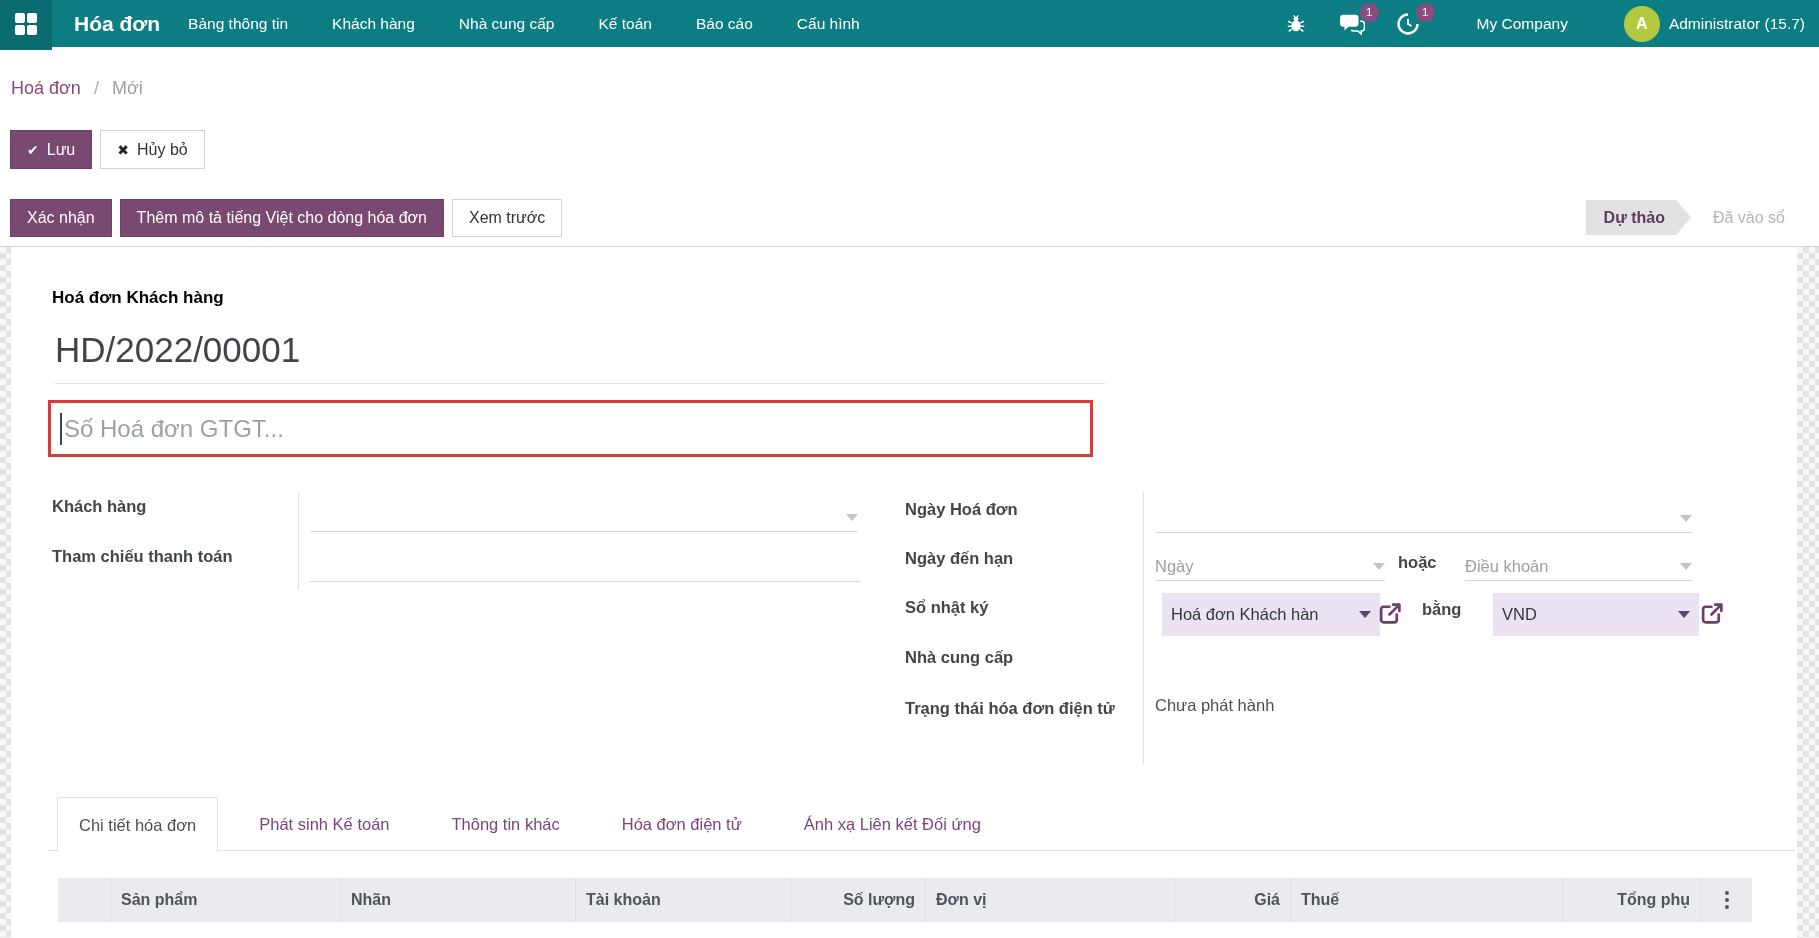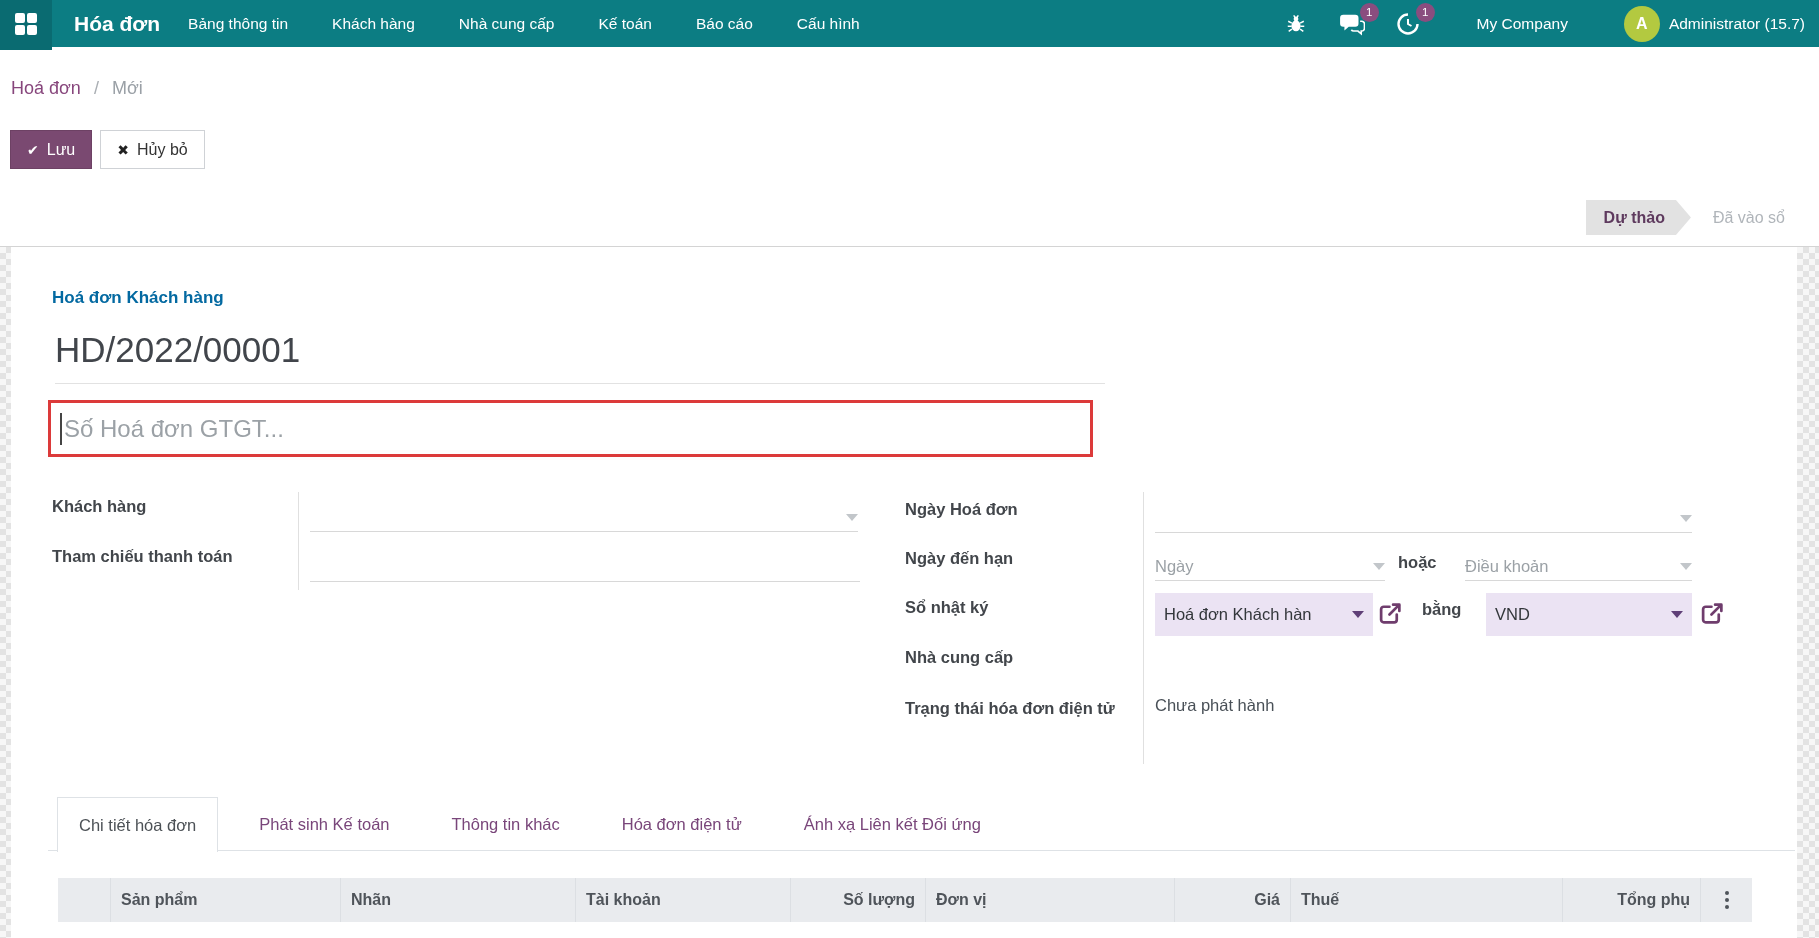--- a/index.html
+++ b/index.html
@@ -53,42 +53,42 @@
                  clip-path:polygon(0 0, calc(100% - 15px) 0, 100% 50%, calc(100% - 15px) 100%, 0 100%); }
   .step-inactive { color:#b0b5ba; padding:0 10px 0 22px; }
 
   
   .sheet { position:absolute; left:11px; top:247px; width:1786px; height:691px; background:#fff; }
   .gutter { position:absolute; top:247px; height:691px;
             background:repeating-conic-gradient(#e3e3e3 0% 25%, #f7f7f7 0% 50%) 0 0 / 12px 12px; }
   .gutter-left { left:0; width:11px; }
   .gutter-right { left:1797px; width:22px; }
 
-  .doc-type { position:absolute; left:52px; top:288px; font-size:17px; font-weight:bold; color:#0369a1; }
+  .doc-type { position:absolute; left:52px; top:288px; font-size:17px; font-weight:bold; color:#000000; }
   .doc-name { position:absolute; left:55px; top:330px; font-size:35px; color:#41454b; }
   .doc-name-line { position:absolute; left:55px; top:383px; width:1050px; height:1px; background:#e2e2e2; }
 
   .vat-input { position:absolute; left:48px; top:400px; width:1045px; height:57px;
                border:3px solid #dc3a3a; background:#fff; display:flex; align-items:center;
                padding-left:9px; cursor:text; }
   .text-caret { width:2px; height:32px; background:#444; margin-right:2px; }
   .vat-placeholder { font-size:24px; color:#9ba1a6; }
 
   .f-label { position:absolute; font-size:16.5px; font-weight:bold; color:#42464b; white-space:nowrap; }
   .v-divider { position:absolute; width:1px; background:#e0e0e0; }
   .u-field { position:absolute; border-bottom:1px solid #d8d8d8; height:28px;
              display:flex; align-items:center; cursor:pointer;justify-content:space-between; }
   .u-field .ph { font-size:16.5px; color:#9ba1a6; }
   .caret-gray { width:0; height:0; border-left:6px solid transparent; border-right:6px solid transparent;
                 border-top:7px solid #c2c6ca; margin-left:auto; }
   .caret-purple { width:0; height:0; border-left:6px solid transparent; border-right:6px solid transparent;
                   border-top:7px solid #5f3f77; margin-left:auto; }
   .plain-text { position:absolute; font-size:16.5px; color:#495057; white-space:nowrap; }
   .sel-field { position:absolute; height:43px; background:#ebe3f3; display:flex; align-items:center;
-               padding:0 9px; cursor:pointer; overflow:hidden; }
+               padding:0 9px; cursor:pointer; overflow:hidden;margin-left:7px; }
   .sel-field .val { font-size:16.5px; color:#33373b; white-space:nowrap; overflow:hidden; }
   .ext-link { position:absolute; width:25px; height:25px; cursor:pointer; }
 
   
   .tabline { position:absolute; left:48px; top:850px; width:1747px; height:1px; background:#dee2e6; }
   .tabs { position:absolute; left:57px; top:797px; display:flex; align-items:stretch; height:54px; }
   .tab { display:flex; align-items:center; padding:0 21px; font-size:16.5px; cursor:pointer; white-space:nowrap; }
   .tab-active { background:#fff; border:1px solid #dee2e6; border-bottom:none; color:#4c5156; height:55px; }
   .tab-link { color:#79467a; margin-left:20px; }
 
@@ -175,20 +175,25 @@
     <span style="font-family:'DejaVu Sans',sans-serif;font-size:14px;">✔</span>
     <span>Lưu</span>
   </button>
   <button class="btn btn-light">
     <span style="font-family:'DejaVu Sans',sans-serif;font-size:14px;color:#222;">✖</span>
     <span>Hủy bỏ</span>
   </button>
 </div>
 
 <div class="statusbar">
+  <div class="sb-left">
+    <button class="btn btn-primary">Xác nhận</button>
+    <button class="btn btn-primary">Thêm mô tả tiếng Việt cho dòng hóa đơn</button>
+    <button class="btn btn-light">Xem trước</button>
+  </div>
   <div class="sb-right">
     <div class="step-pill step-active">Dự thảo</div>
     <div class="step-pill step-inactive">Đã vào sổ</div>
   </div>
 </div>
 
 <div class="sheet"></div>
 <div class="gutter gutter-left"></div>
 <div class="gutter gutter-right"></div>
 

